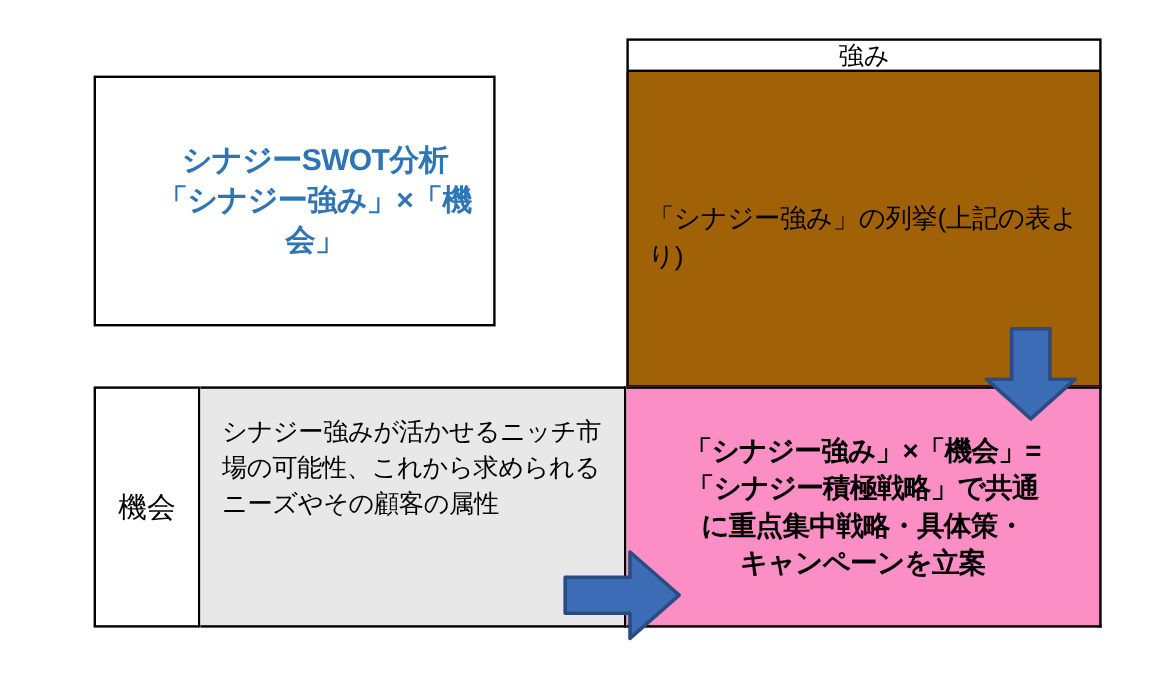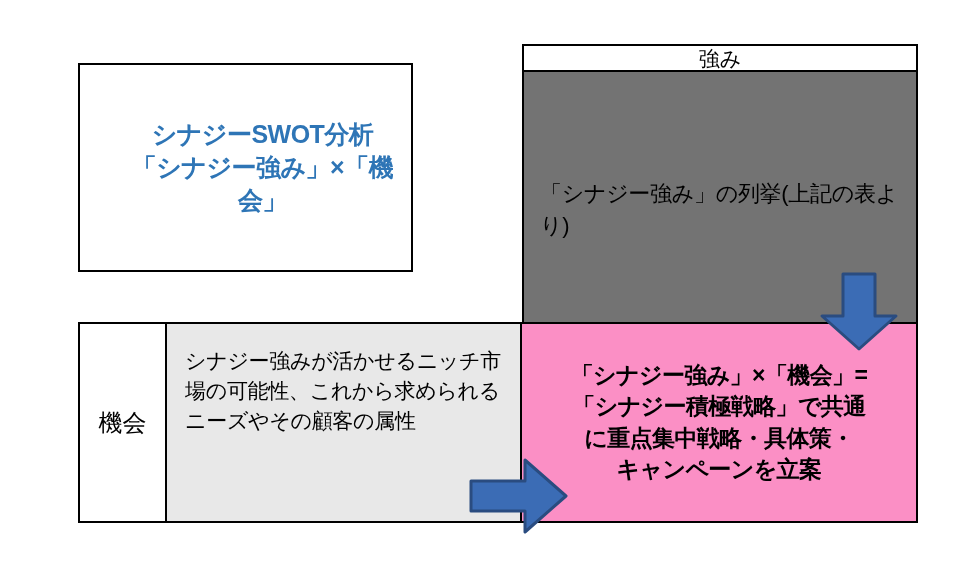--- a/index.html
+++ b/index.html
@@ -48,21 +48,20 @@
   }
 
   
   .strength-col {
     position: absolute;
     left: 522px;
     top: 32px;
     width: 396px;
     height: 210px;
     box-sizing: border-box;
-    margin-top: 12px;
   }
   .strength-header {
     position: absolute;
     left: 0;
     top: 0;
     width: 396px;
     height: 28px;
     border: 2px solid #000000;
     background: #ffffff;
     box-sizing: border-box;
@@ -74,21 +73,21 @@
     line-height: 1;
   }
   .strength-body {
     position: absolute;
     left: 0;
     top: 28px;
     width: 396px;
     height: 263px;
     border: 2px solid #000000;
     border-top: none;
-    background: #737373;
+    background: #a16207;
     box-sizing: border-box;
     padding: 14px 16px 0 16px;
     display: flex;
     align-items: center;
   }
   .strength-body-text {
     font-size: 22px;
     line-height: 1.42;
     color: #000000;
     text-align: left;

